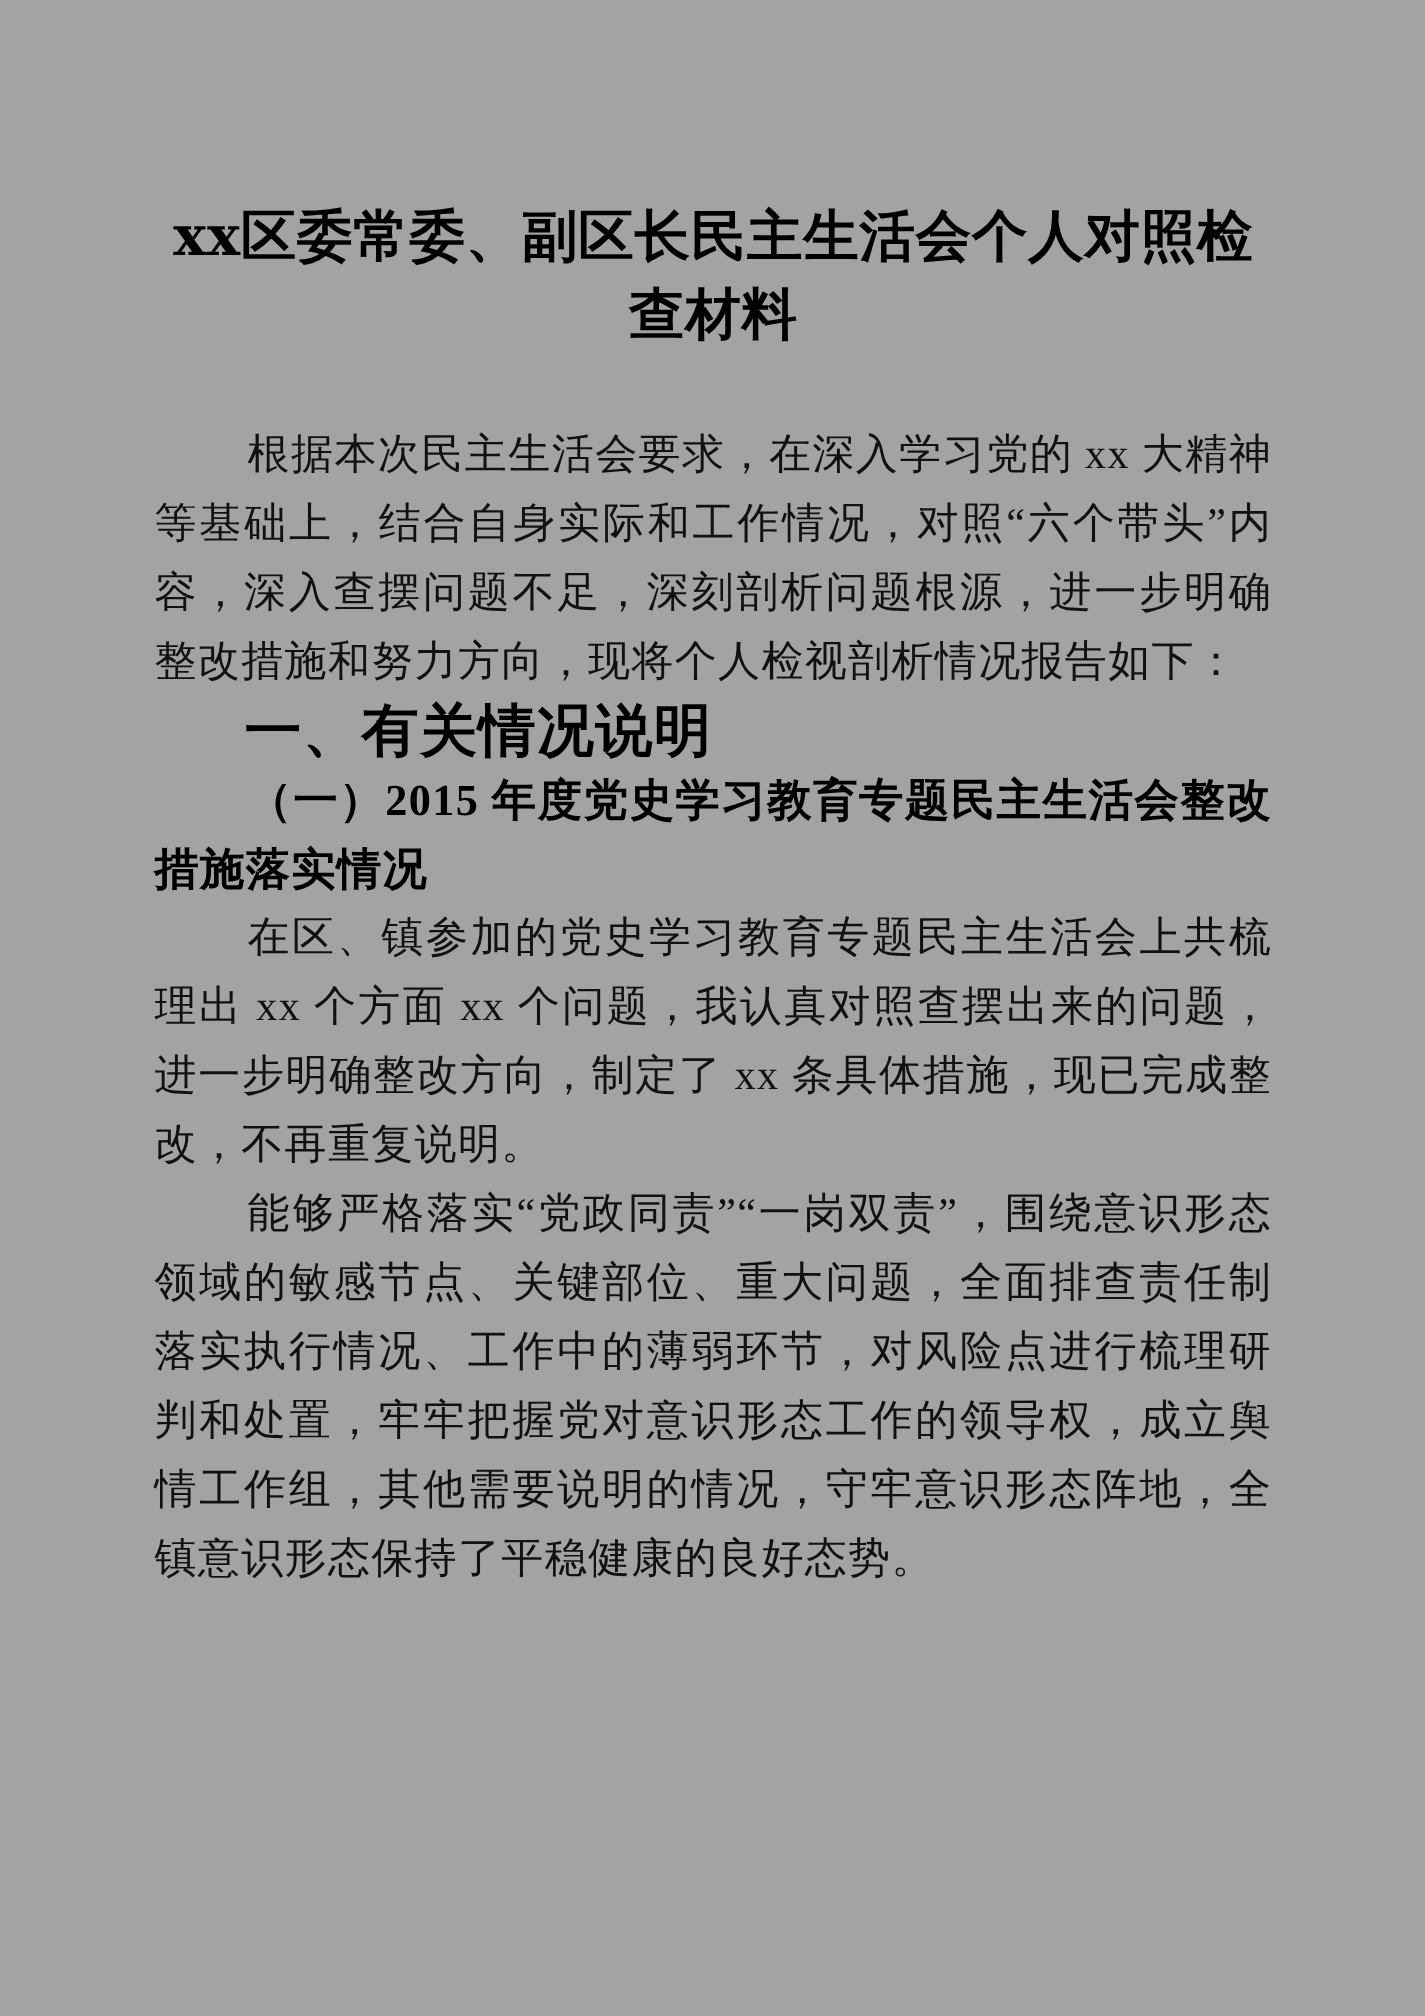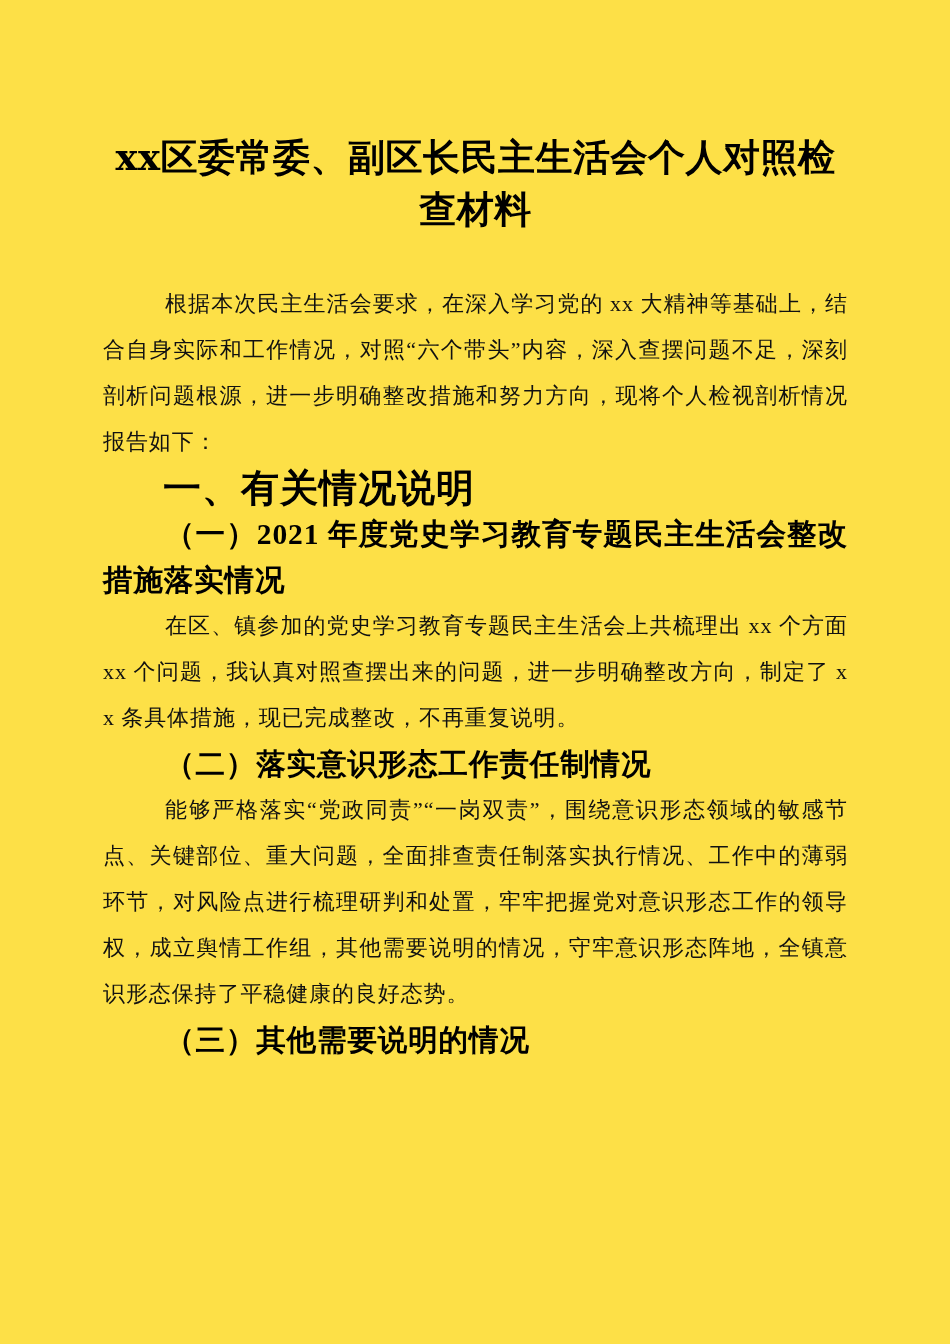--- a/index.html
+++ b/index.html
@@ -12,21 +12,21 @@
     height: 1344px;
     overflow: hidden;
     font-family: "DejaVu Serif", "Liberation Serif", serif;
     color: #000000;
   }
 
   .page {
     position: relative;
     width: 950px;
     height: 1344px;
-    background: #fde047;
+    background: #a3a3a3;
     box-sizing: border-box;
   }
 
   
   .content {
     position: absolute;
     left: 103px;
     top: 0;
     width: 745px;
   }
@@ -43,21 +43,21 @@
     letter-spacing: 0.5px;
     padding-top: 131px;
     word-break: break-all;
   }
 
   
   .para {
     margin: 0;
     padding: 0;
     font-family: "Liberation Serif", "DejaVu Serif", serif;
-    font-size: 22px;
+    font-size: 28px;
     line-height: 46px;
     text-align: justify;
     text-justify: inter-ideograph;
     letter-spacing: 0.9px;
     word-break: break-all;
     color: #111111;
   }
   .para.indent {
     text-indent: 62px;
   }
@@ -99,25 +99,23 @@
 <div class="page">
 
   <div class="content">
 
     <h1 class="doc-title">xx区委常委、副区长民主生活会个人对照检查材料</h1>
 
     <p class="para indent gap-before-body">根据本次民主生活会要求，在深入学习党的 xx 大精神等基础上，结合自身实际和工作情况，对照“六个带头”内容，深入查摆问题不足，深刻剖析问题根源，进一步明确整改措施和努力方向，现将个人检视剖析情况报告如下：</p>
 
     <h2 class="h1-head">一、有关情况说明</h2>
 
-    <h3 class="h2-head">（一）2021 年度党史学习教育专题民主生活会整改措施落实情况</h3>
+    <h3 class="h2-head">（一）2015 年度党史学习教育专题民主生活会整改措施落实情况</h3>
 
     <p class="para indent">在区、镇参加的党史学习教育专题民主生活会上共梳理出 xx 个方面 xx 个问题，我认真对照查摆出来的问题，进一步明确整改方向，制定了 xx 条具体措施，现已完成整改，不再重复说明。</p>
 
-    <h3 class="h2-head">（二）落实意识形态工作责任制情况</h3>
 
     <p class="para indent">能够严格落实“党政同责”“一岗双责”，围绕意识形态领域的敏感节点、关键部位、重大问题，全面排查责任制落实执行情况、工作中的薄弱环节，对风险点进行梳理研判和处置，牢牢把握党对意识形态工作的领导权，成立舆情工作组，其他需要说明的情况，守牢意识形态阵地，全镇意识形态保持了平稳健康的良好态势。</p>
 
-    <h3 class="h2-head">（三）其他需要说明的情况</h3>
 
   </div>
 
 </div>
 
 </body></html>

